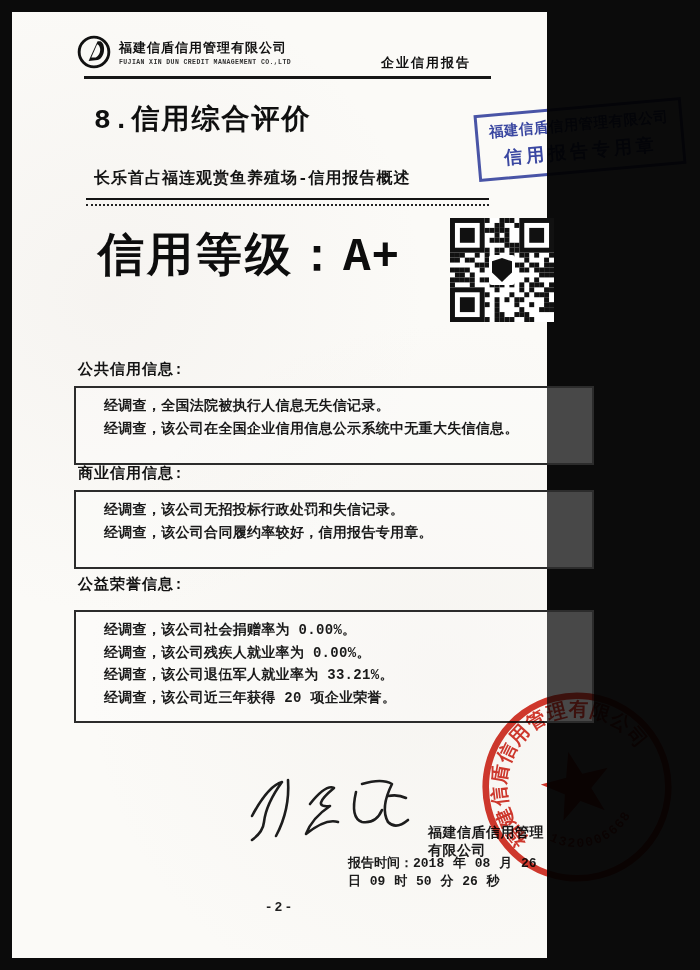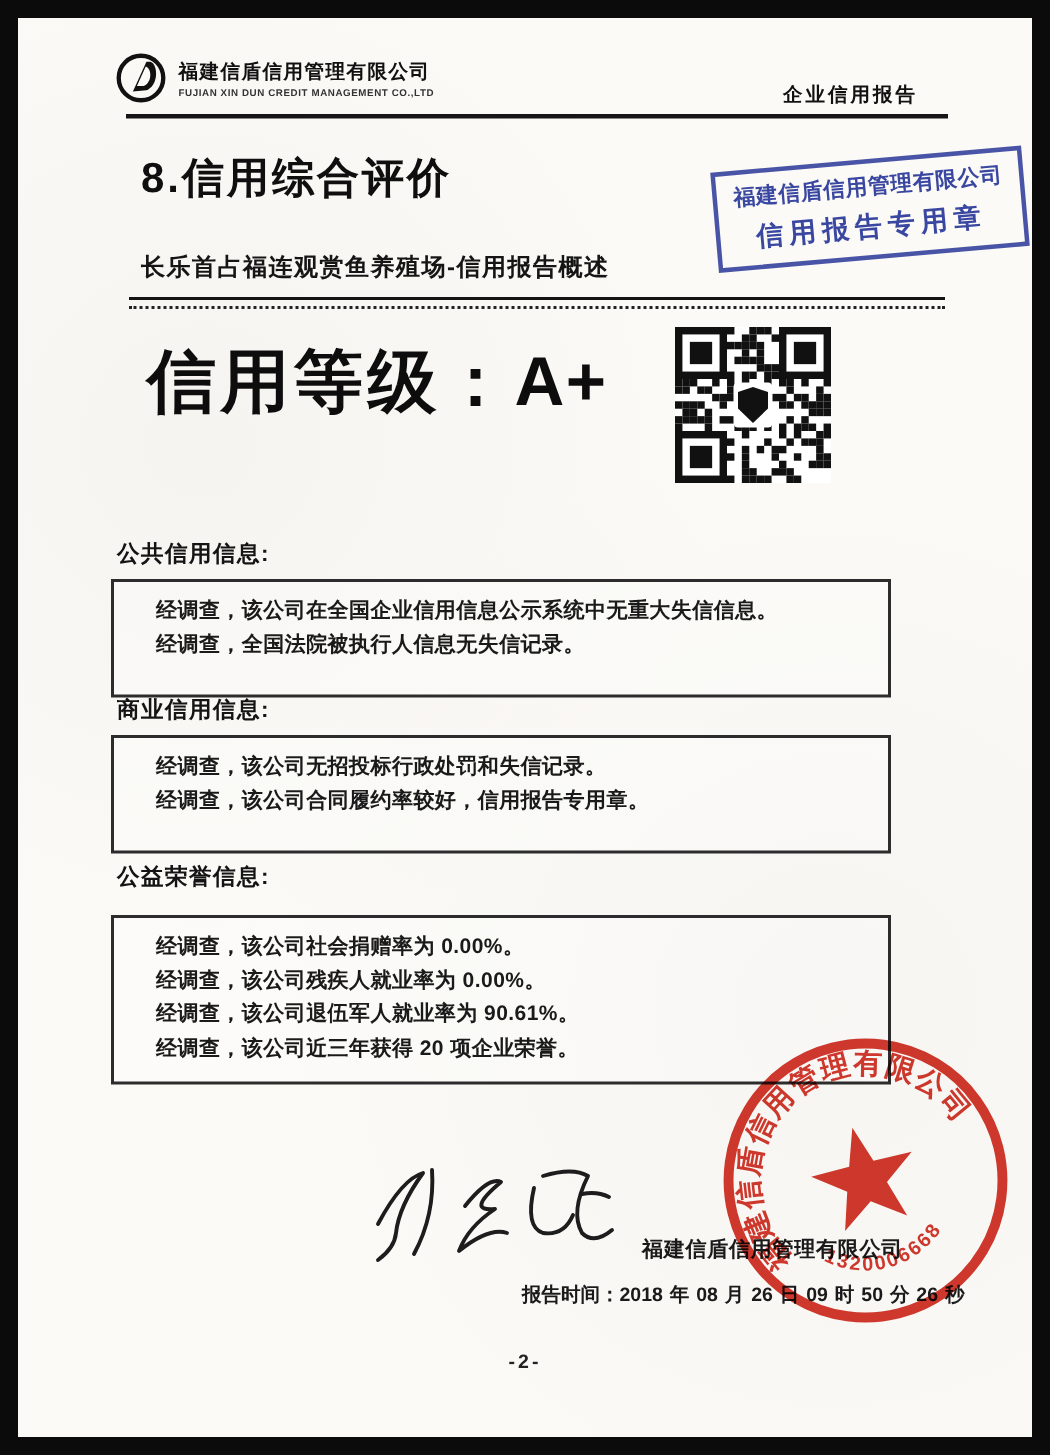--- a/index.html
+++ b/index.html
@@ -2,26 +2,27 @@
 <html><head>
 <meta charset="utf-8">
 <style>
   html,body{margin:0;padding:0;}
   body{
     width:700px;height:970px;background:#0b0b0b;
     font-family:"Liberation Sans","DejaVu Sans",sans-serif;
     -webkit-font-smoothing:antialiased;position:relative;overflow:hidden;
   }
   .page{
-    position:absolute;left:12px;top:12px;width:676px;height:946px;
+    position:absolute;left:12px;top:12px;width:535px;height:946px;
     background:
       radial-gradient(circle at 18% 30%, rgba(210,200,195,.12), transparent 40%),
       radial-gradient(circle at 80% 70%, rgba(205,198,190,.10), transparent 45%),
       #fbfaf7;
     color:#1c1c1c;
+    font-family:Liberation Mono, monospace;
   }
   
   .logo-wrap{position:absolute;left:64px;top:22px;display:flex;align-items:center;gap:7px;}
   .logo-mark{width:36px;height:36px;}
   .logo-text .cn{font-size:13px;font-weight:700;letter-spacing:1px;color:#111;}
   .logo-text .en{font-size:6.5px;font-weight:700;letter-spacing:.4px;color:#333;margin-top:2px;}
   .doc-type{position:absolute;right:76px;top:42px;font-size:13px;font-weight:700;letter-spacing:2px;color:#111;}
   .header-rule{position:absolute;left:72px;right:56px;top:64px;height:3px;background:#161616;}
   
   .main-title{position:absolute;left:82px;top:88px;font-size:28px;font-weight:700;letter-spacing:2px;color:#0f0f0f;}
@@ -265,35 +266,35 @@
         <rect x="4.9523809523809526" y="74.28571428571429" width="24.761904761904763" height="24.761904761904763" fill="#fff"></rect>
         <rect x="9.904761904761905" y="79.23809523809524" width="14.857142857142858" height="14.857142857142858" fill="#111"></rect>
       </svg>
     <div class="qr-logo">
       <div class="qr-shield"></div>
     </div>
   </div>
 
   <div class="sec-heading" id="heading-public">公共信用信息:</div>
   <div class="sec-box" id="box-public">
+    <div class="line">经调查，全国法院被执行人信息无失信记录。</div>
     <div class="line">经调查，该公司在全国企业信用信息公示系统中无重大失信信息。</div>
-    <div class="line">经调查，全国法院被执行人信息无失信记录。</div>
   </div>
 
   <div class="sec-heading" id="heading-business">商业信用信息:</div>
   <div class="sec-box" id="box-business">
     <div class="line">经调查，该公司无招投标行政处罚和失信记录。</div>
     <div class="line">经调查，该公司合同履约率较好，信用报告专用章。</div>
   </div>
 
   <div class="sec-heading" id="heading-welfare">公益荣誉信息:</div>
   <div class="sec-box" id="box-welfare">
     <div class="line">经调查，该公司社会捐赠率为 0.00%。</div>
     <div class="line">经调查，该公司残疾人就业率为 0.00%。</div>
-    <div class="line">经调查，该公司退伍军人就业率为 90.61%。</div>
+    <div class="line">经调查，该公司退伍军人就业率为 33.21%。</div>
     <div class="line">经调查，该公司近三年获得 20 项企业荣誉。</div>
   </div>
 
 
   <svg class="signature" viewBox="0 0 190 82" aria-label="刘秀锦">
     <g fill="none" stroke="#1d1d1d" stroke-width="2.6" stroke-linecap="round" stroke-linejoin="round">
       <path d="M14 46 Q30 16 44 12 Q28 34 26 52 Q25 62 14 70"></path>
       <path d="M50 10 Q52 40 38 66"></path>
       <path d="M72 34 Q88 14 96 18 Q72 38 92 36 Q74 48 68 64 Q88 48 100 52"></path>
       <path d="M118 22 Q112 48 124 52 Q138 54 144 40"></path>

